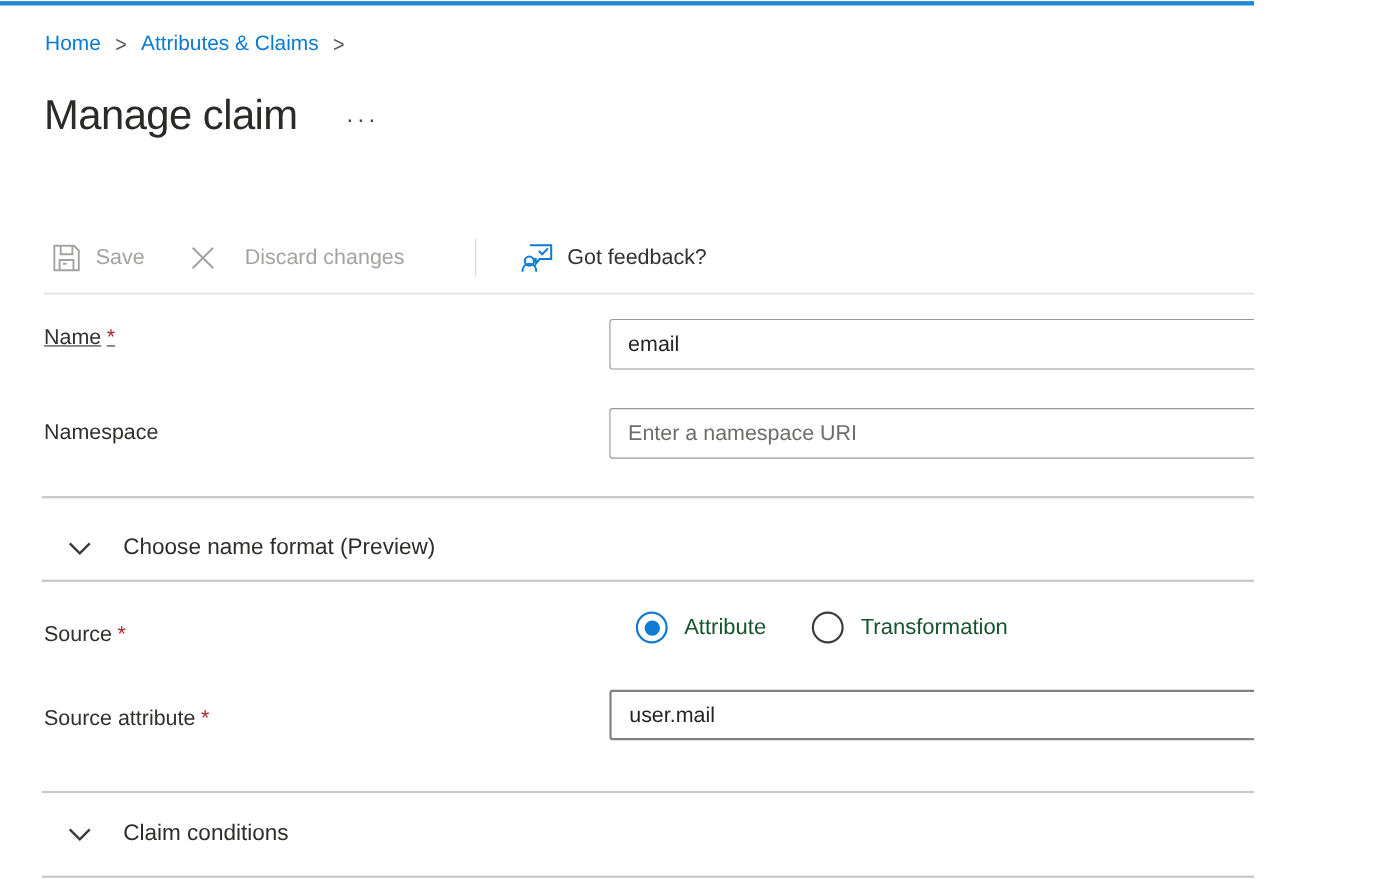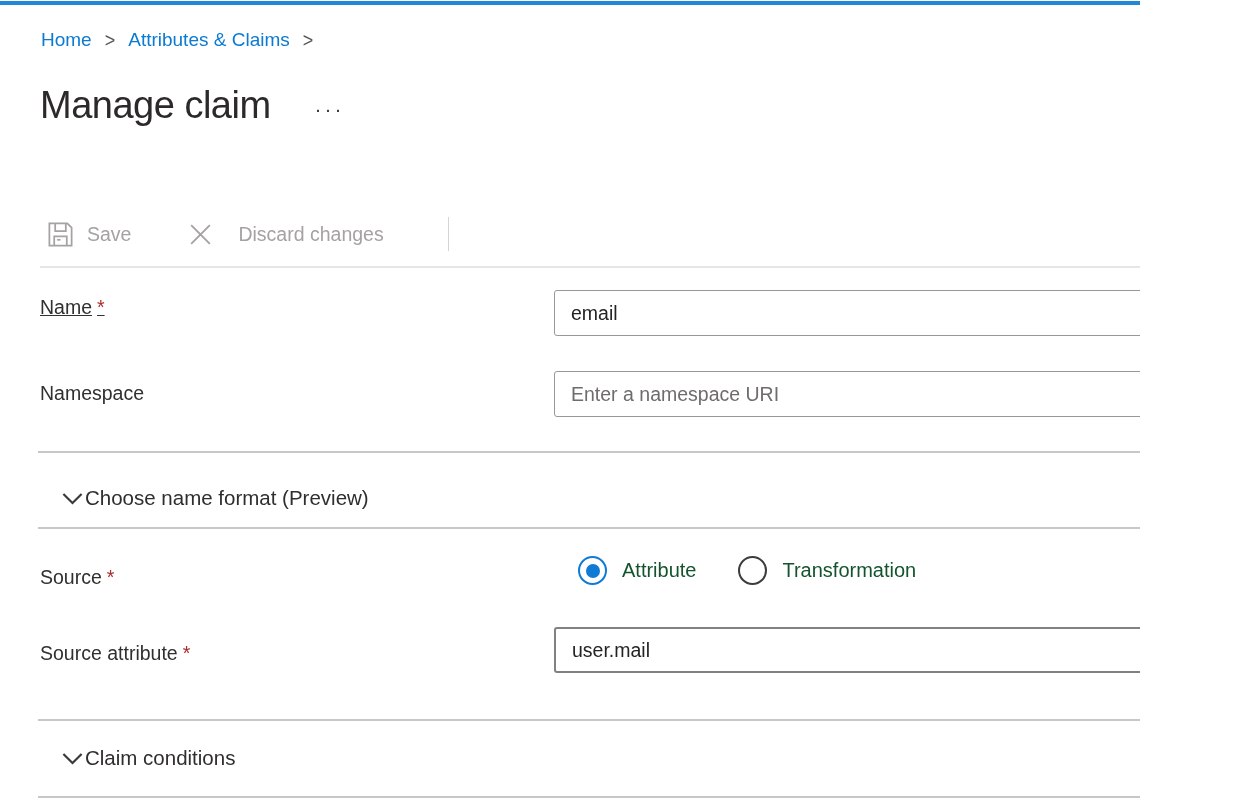--- a/index.html
+++ b/index.html
@@ -15,21 +15,21 @@
   
   .title-row{position:absolute;top:84px;left:40px;display:flex;align-items:flex-end;}
   .page-title{font-size:38px;font-weight:400;color:#2b2a28;letter-spacing:-0.5px;line-height:1.15;margin:0;}
   .more-btn{margin-left:44px;margin-bottom:9px;color:#3f3e3d;font-size:21px;letter-spacing:3px;
             cursor:pointer;line-height:1;user-select:none;}
 
   
   .toolbar{position:absolute;top:212px;left:46px;height:44px;display:flex;align-items:center;font-size:19.5px;}
   .tb-btn{display:flex;align-items:center;gap:12px;cursor:pointer;white-space:nowrap;}
   .tb-btn.disabled{color:#a5a3a1;cursor:default;}
-  .tb-btn.save{margin-right:56px;}
+  .tb-btn.save{margin-right:40px;}
   .tb-btn.discard{margin-right:64px;gap:24px;}
   .tb-sep{width:1px;height:34px;background:#d6d4d2;margin-right:40px;}
   .tb-btn.feedback{color:#323130;}
   .tb-icon{display:block;}
 
   
   .hr{position:absolute;left:40px;right:0;height:2px;background:#c9c7c5;}
   .hr.light{background:#e7e6e4;}
   .hr1{top:266px;}
   .hr2{top:451px;left:38px;}
@@ -47,21 +47,21 @@
 
   .txt-input{position:absolute;left:554px;width:712px;height:46px;box-sizing:border-box;
              border:1.5px solid #9a9896;border-radius:3px;background:#fff;
              font-family:"Liberation Sans",sans-serif;font-size:19.5px;color:#252423;padding:0 16px;outline:none;}
   .txt-input::placeholder{color:#6f6d6b;opacity:1;}
   .in-name{top:290px;}
   .in-namespace{top:371px;}
   .in-source-attr{top:627px;border-color:#83817f;border-width:2px;}
 
   
-  .section-head{position:absolute;left:60px;display:flex;align-items:center;cursor:pointer;}
+  .section-head{position:absolute;left:60px;display:flex;align-items:center;gap:27px;cursor:pointer;}
   .section-head .sec-label{font-size:20.5px;color:#2f2e2c;}
   .sec-format{top:469px;height:58px;}
   .sec-conditions{top:735px;height:46px;}
 
   
   .radio-row{position:absolute;top:556px;left:578px;display:flex;align-items:center;gap:42px;font-size:20px;}
   .radio-opt{display:flex;align-items:center;gap:15px;cursor:pointer;}
   .radio{width:29px;height:29px;border-radius:50%;box-sizing:border-box;position:relative;background:#fff;
          border:2px solid #3d3c3a;flex:0 0 auto;}
   .radio.selected{border:2.5px solid #0f7bd4;}
@@ -97,20 +97,29 @@
       </svg>
       <span>Save</span>
     </div>
     <div class="tb-btn discard disabled">
       <svg class="tb-icon" width="27" height="27" viewBox="0 0 26 26" fill="none" stroke="#a5a3a1" stroke-width="1.8">
         <path d="M4 4 L22 22 M22 4 L4 22"></path>
       </svg>
       <span>Discard changes</span>
     </div>
     <div class="tb-sep"></div>
+    <div class="tb-btn feedback">
+      <svg class="tb-icon" width="31" height="31" viewBox="0 0 32 32" fill="none" stroke="#0f7bd4" stroke-width="1.9">
+        <path d="M9 4 H29 V17 H18 L14.5 21.5 V17 H12"></path>
+        <path d="M17.5 9.5 l3 3 L26 7"></path>
+        <circle cx="8.5" cy="19" r="4.3"></circle>
+        <path d="M2 29 c0-5.2 3.2-7.6 6.5-7.6 s6.5 2.4 6.5 7.6"></path>
+      </svg>
+      <span>Got feedback?</span>
+    </div>
   </div>
 
   <div class="hr light hr1"></div>
 
   <div class="field-label lbl-name">
     <span>Name</span><span class="req">*</span>
   </div>
   <input class="txt-input in-name" type="text" value="email" style="">
 
   <div class="field-label lbl-namespace">

